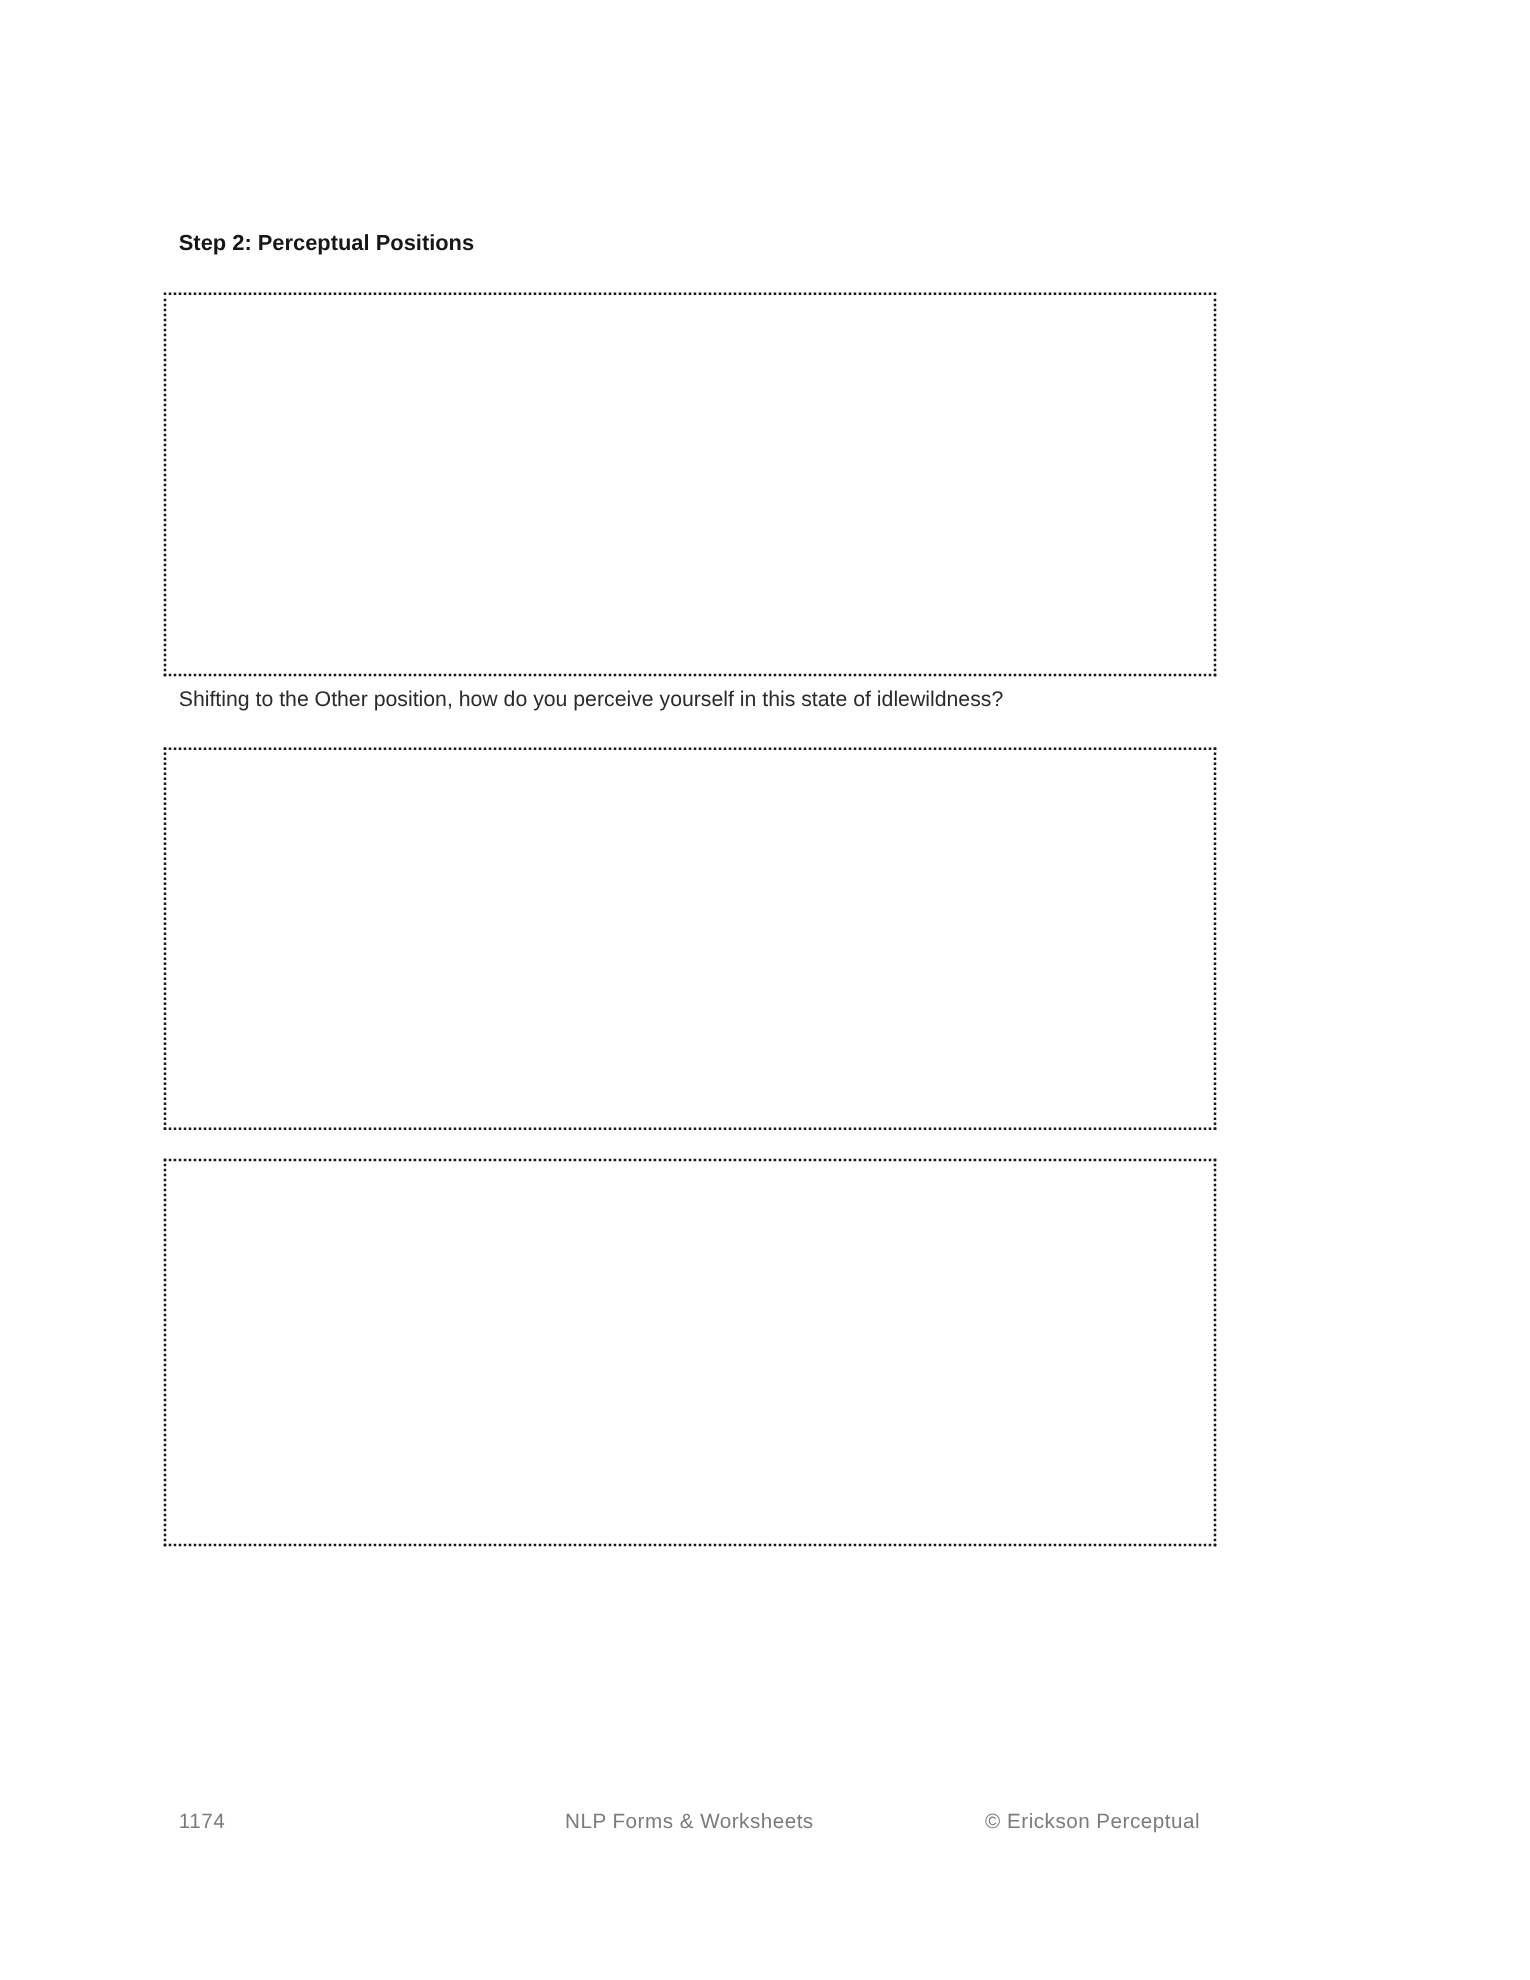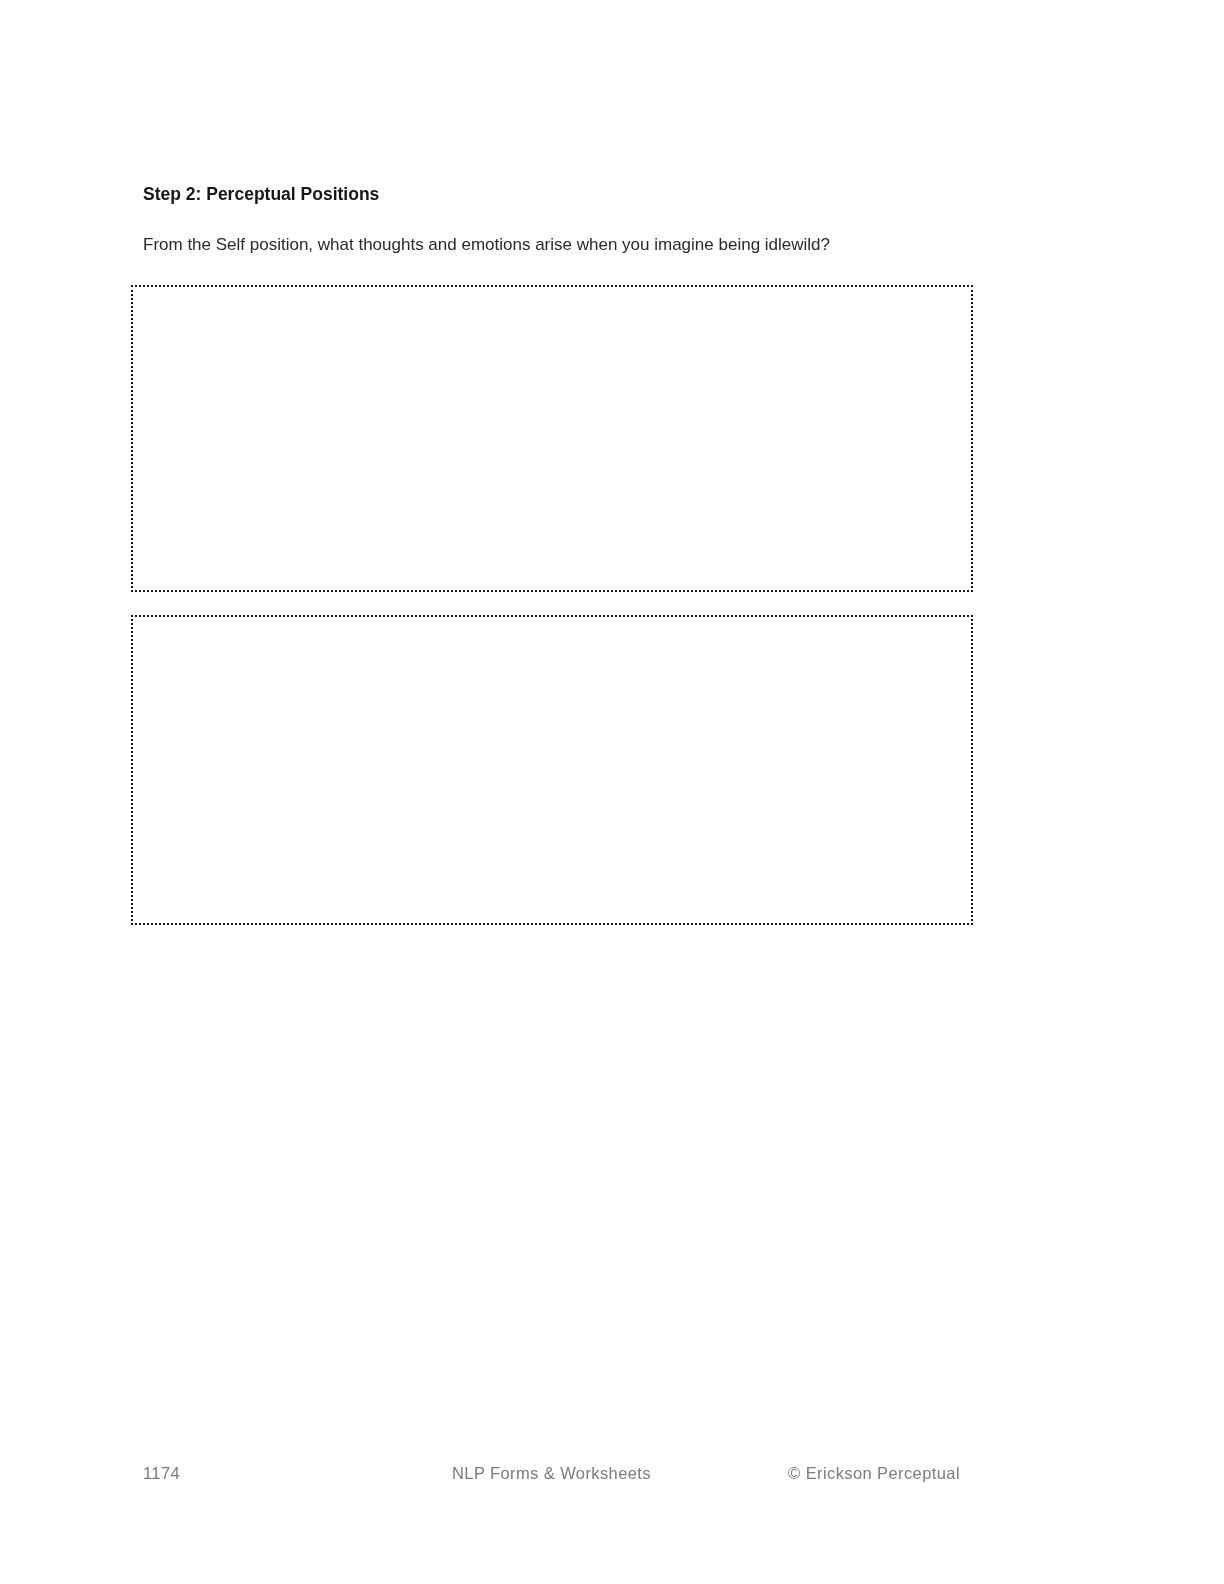--- a/index.html
+++ b/index.html
@@ -55,36 +55,39 @@
     left: 143px;
     right: 144px;
     display: flex;
     align-items: flex-end;
     font-size: 16.5px;
     line-height: 20px;
     color: #7b7b7b;
     letter-spacing: 0.4px;
   }
   .footer .cell { flex: 1; }
-  .footer .cell.center { text-align: center; margin-top: 16px; }
+  .footer .cell.center { text-align: center; }
   .footer .cell.right { text-align: right; }
 </style>
 </head>
 <body>
 
 <div class="page">
   <div class="content">
 
     <h1 class="heading">Step 2: Perceptual Positions</h1>
 
     <section class="qa q1">
-      <p class="question">From the Self position, what thoughts and emotions arise when you imagine being idlewild?</p>
       <div class="answer-box"></div>
     </section>
 
+    <section class="qa q2">
+      <p class="question">Shifting to the Other position, how do you perceive yourself in this state of idlewildness?</p>
+      <div class="answer-box"></div>
+    </section>
 
     <section class="qa q3">
       <div class="answer-box"></div>
     </section>
 
   </div>
 
   <div class="footer">
     <span class="cell left">1174</span>
     <span class="cell center">NLP Forms &amp; Worksheets</span>

